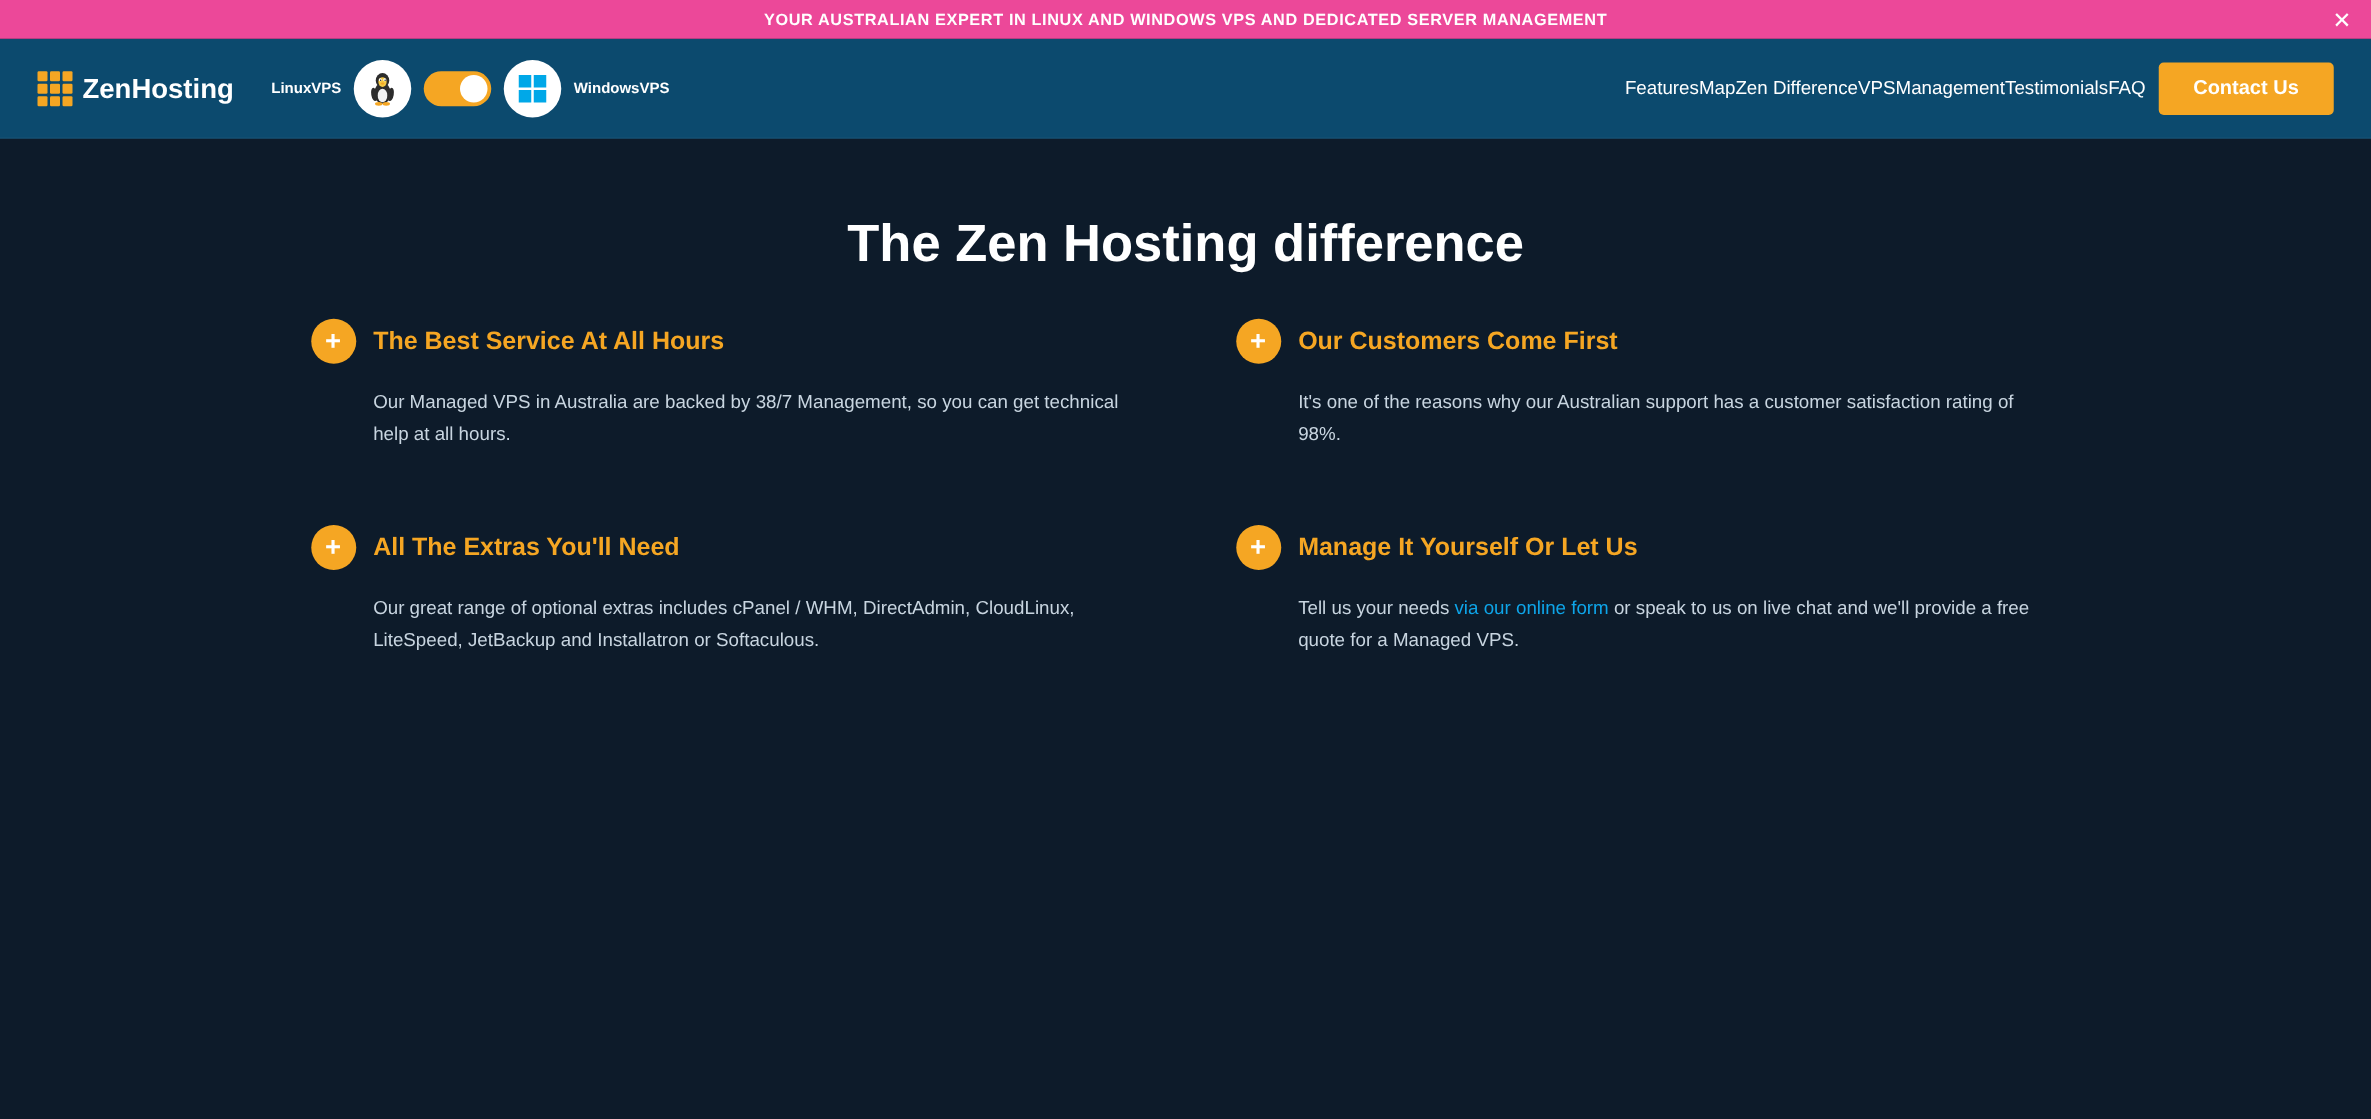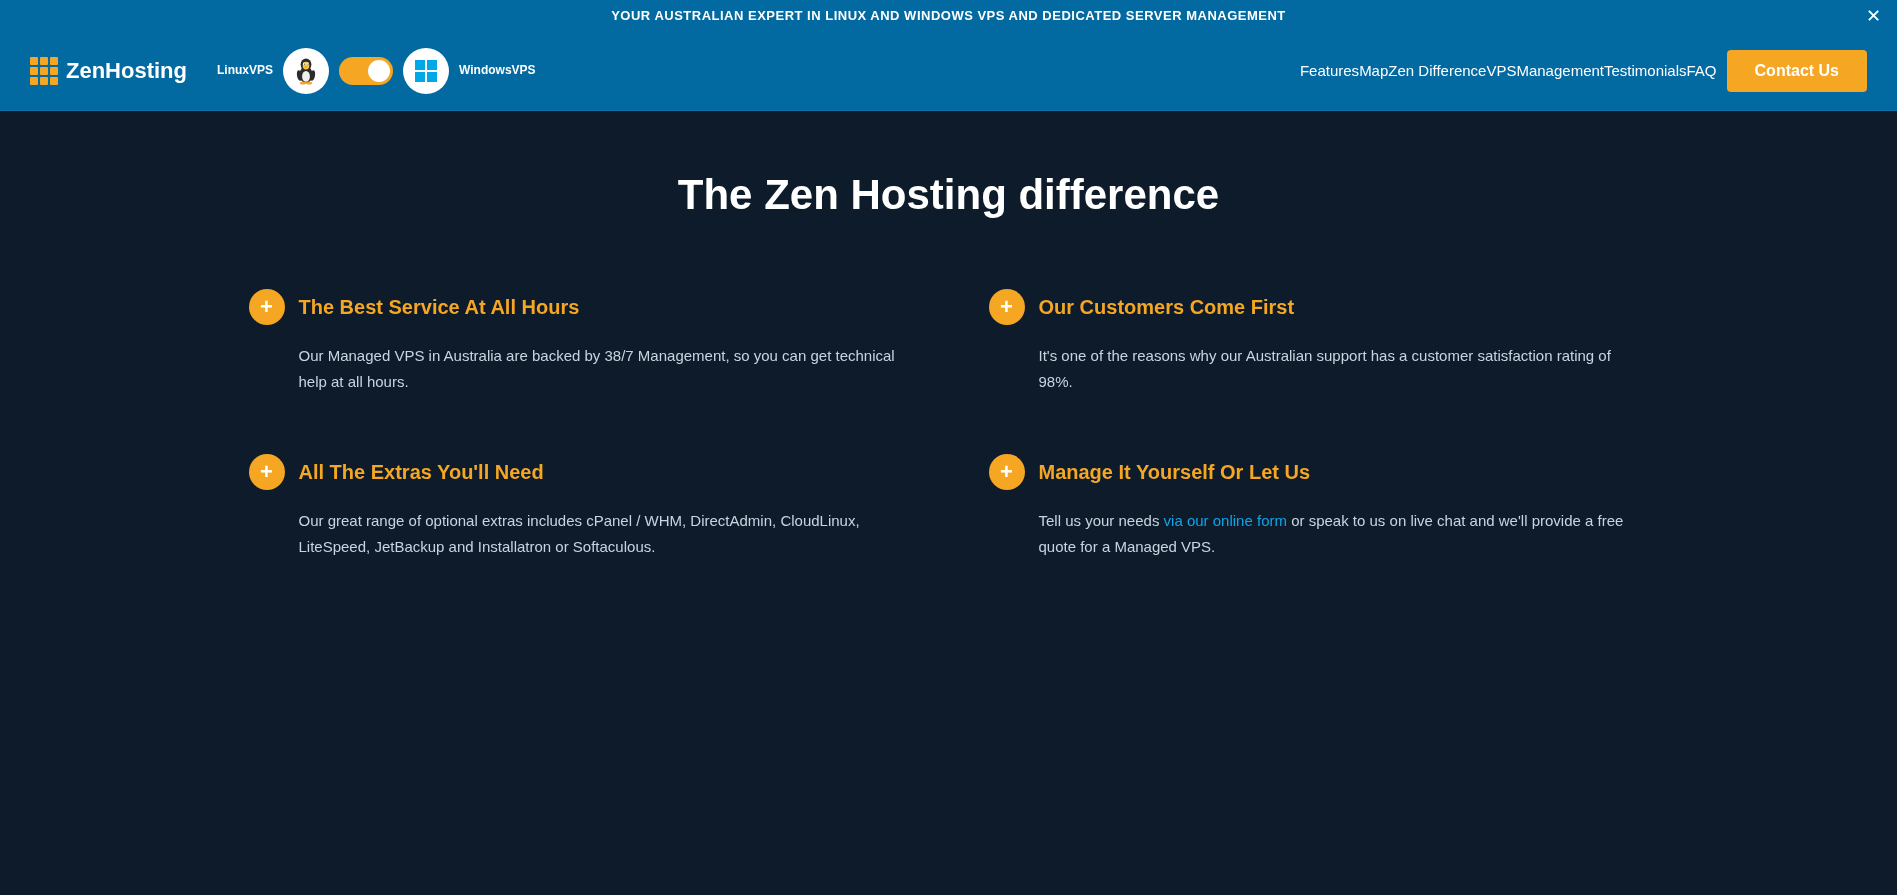--- a/index.html
+++ b/index.html
@@ -11,21 +11,21 @@
     body {
       font-family: Arial, sans-serif;
       background-color: #0d1b2a;
       color: #ffffff;
       min-height: 895px;
       overflow-x: hidden;
     }
 
     
     #top-banner {
-      background-color: #0369a1;
+      background-color: #ec4899;
       color: #ffffff;
       text-align: center;
       padding: 8px 0;
       font-size: 13px;
       font-weight: 600;
       letter-spacing: 0.5px;
       position: relative;
     }
 
     #close-banner-btn {
@@ -36,21 +36,21 @@
       background: none;
       border: none;
       color: #ffffff;
       font-size: 18px;
       cursor: pointer;
       line-height: 1;
     }
 
     
     #header {
-      background-color: #0369a1;
+      background-color: #0c4a6e;
       display: flex;
       align-items: center;
       padding: 0 30px;
       height: 80px;
       border-bottom: 1px solid rgba(255,255,255,0.05);
     }
 
     #logo {
       display: flex;
       align-items: center;
@@ -173,21 +173,21 @@
     
     #main-content {
       padding: 60px 80px 60px 80px;
     }
 
     #page-title {
       text-align: center;
       font-size: 42px;
       font-weight: 700;
       color: #ffffff;
-      margin-bottom: 70px;
+      margin-bottom: 36px;
     }
 
     
     #features-grid {
       display: grid;
       grid-template-columns: 1fr 1fr;
       gap: 60px 80px;
       max-width: 1400px;
       margin: 0 auto;
     }

